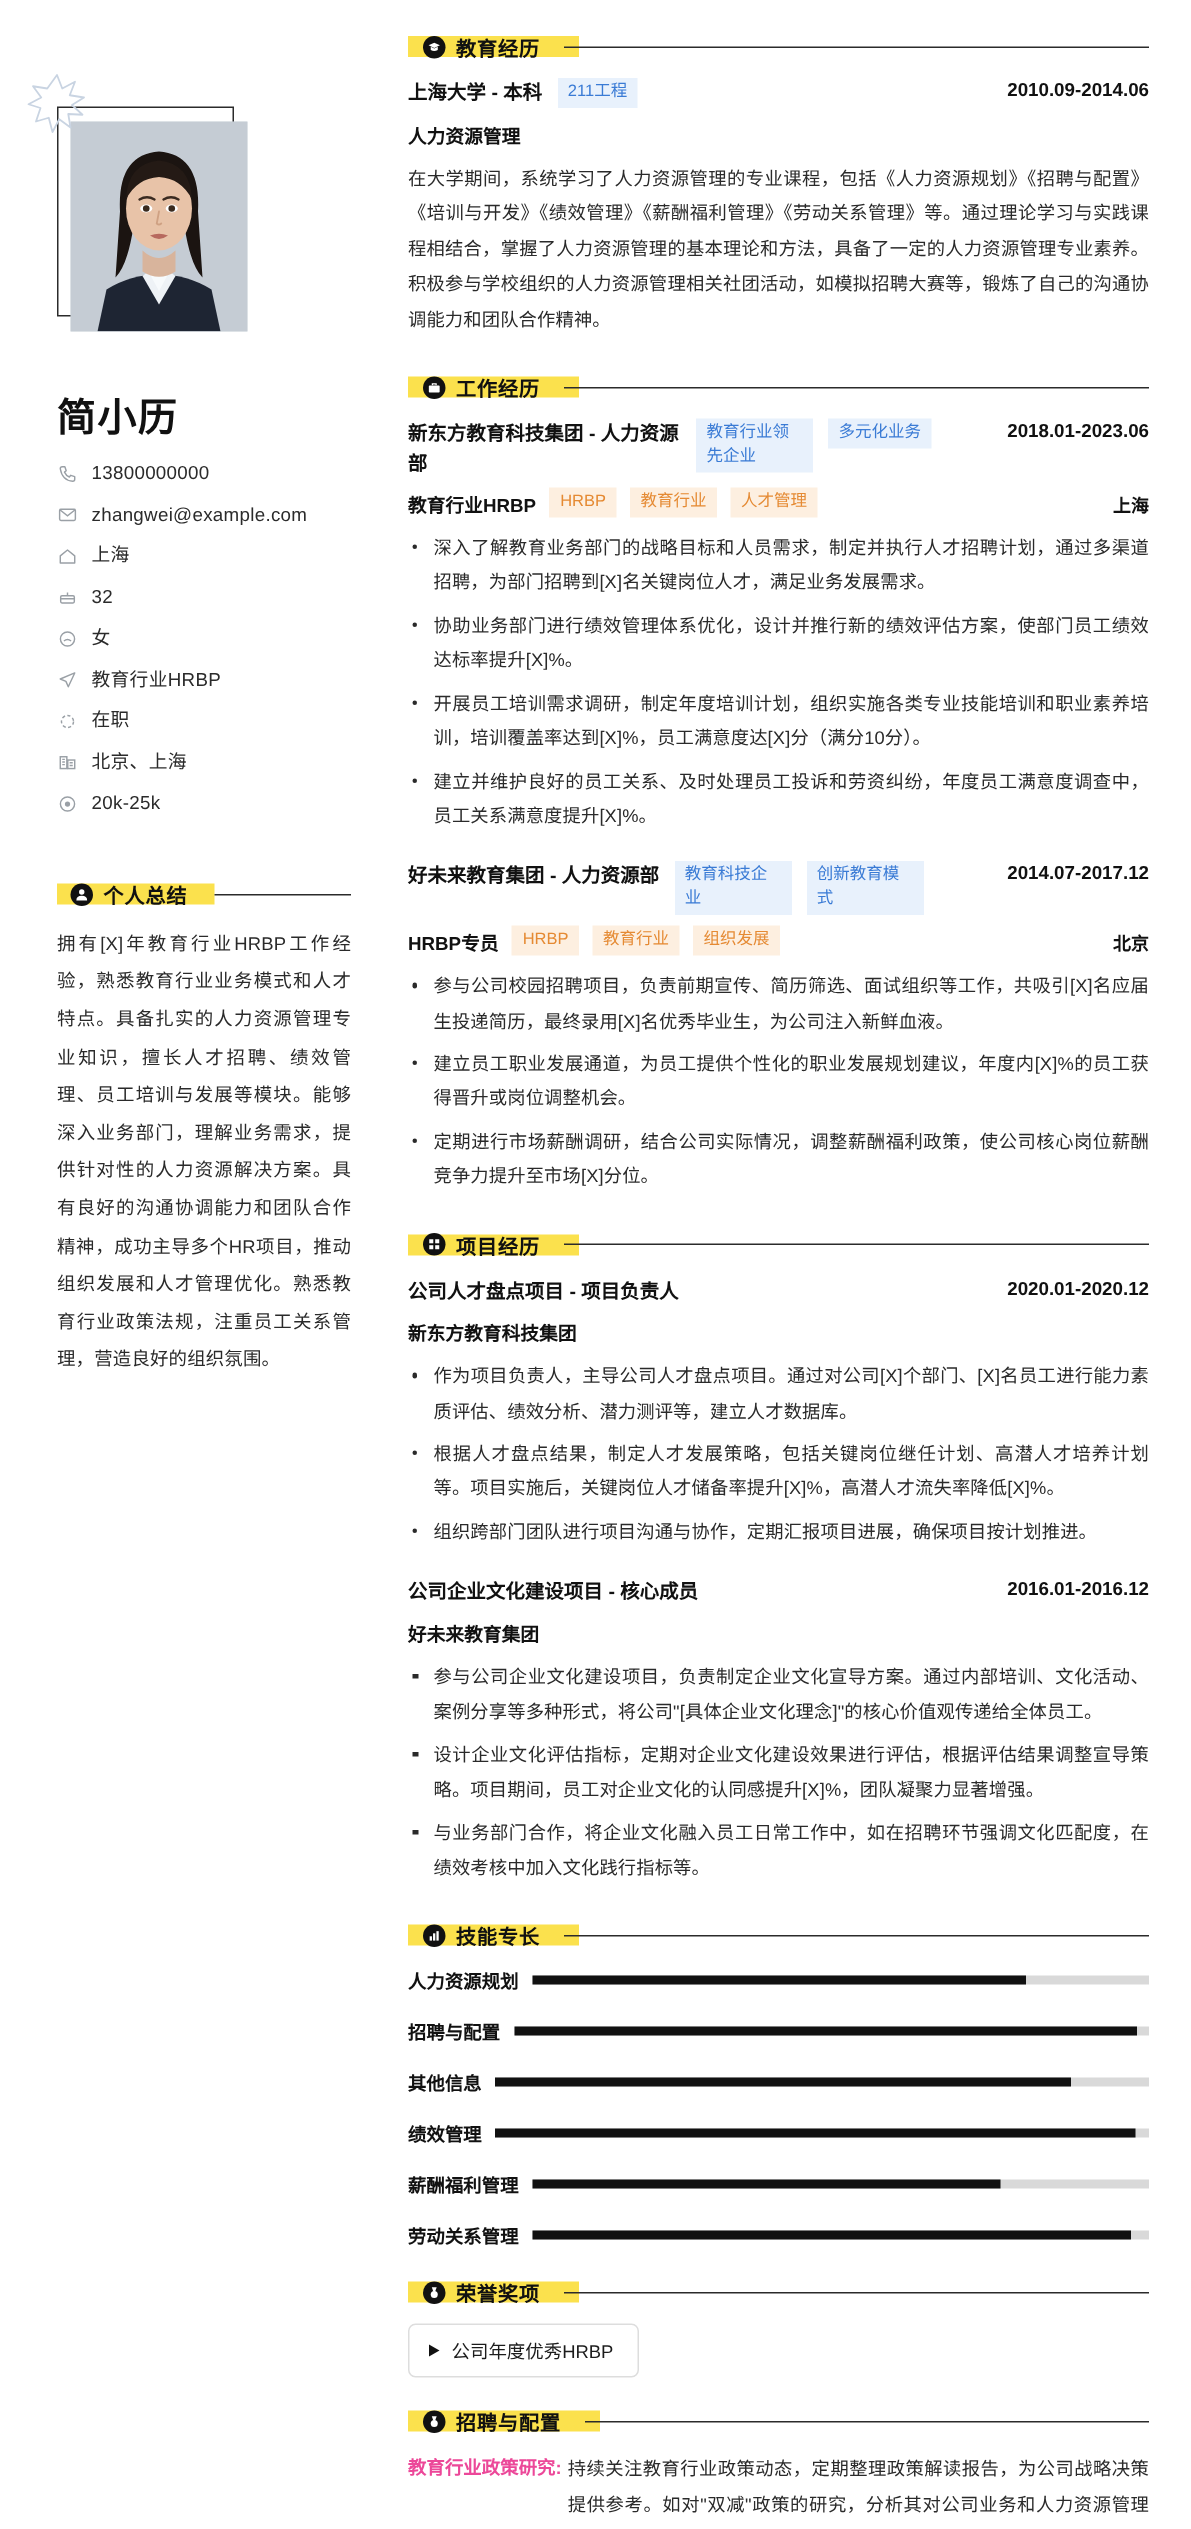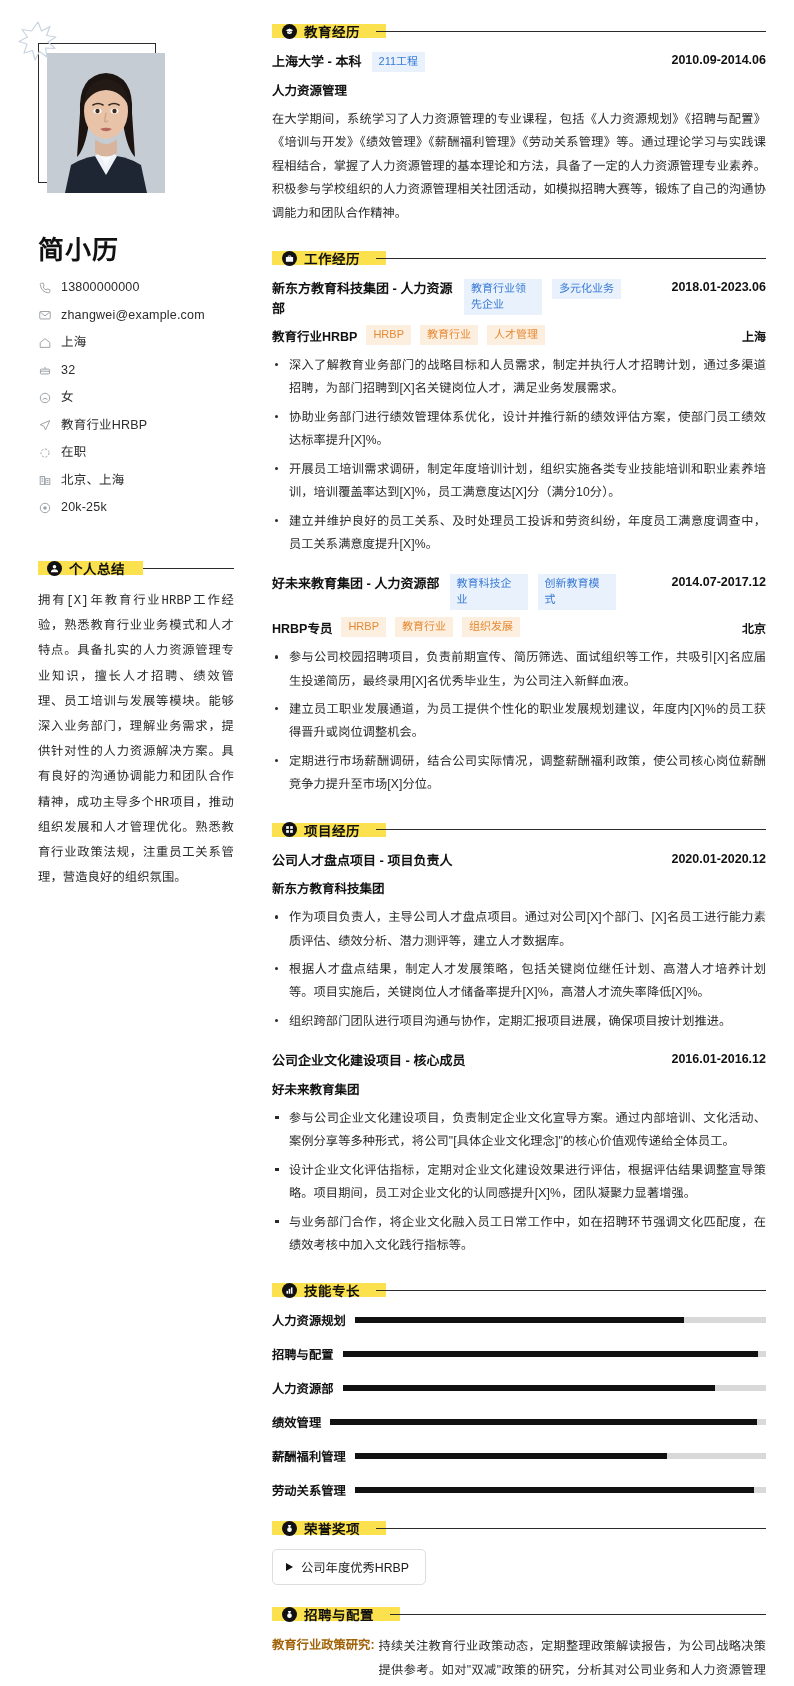--- a/index.html
+++ b/index.html
@@ -8,21 +8,21 @@
     width: 794px;
     background: #ffffff;
     font-family: "Liberation Sans", "DejaVu Sans", sans-serif;
     color: #1c1c1c;
   }
   body { width: 794px; min-height: 1686px; position: relative; }
 
   .page { width: 794px; min-height: 1686px; display: flex; align-items: flex-start; background: #fff; }
 
   
-  .sidebar { width: 262px; flex: 0 0 262px; padding: 21px 18px 30px 24px; position: relative; }
+  .sidebar { width: 262px; flex: 0 0 262px; padding: 21px 18px 30px 24px; position: relative; margin-top: 28px; }
 
   .photo-wrap { position: relative; width: 160px; height: 170px; margin: 16px 0 0 14px; }
   .sparkle { position: absolute; left: -22px; top: -18px; width: 44px; height: 44px; z-index: 3; }
   .photo-frame {
     position: absolute; left: 0; top: 6px; width: 118px; height: 140px;
     border: 1.4px solid #2b2b2b; z-index: 1;
   }
   .photo {
     position: absolute; left: 9px; top: 16px; width: 118px; height: 140px; z-index: 2;
     overflow: hidden; background: #c3cbd3;
@@ -43,21 +43,21 @@
   .sec-head { display: flex; align-items: center; margin-bottom: 14px; }
   .sec-chip {
     background: #FBE14D; display: flex; align-items: center; gap: 7px;
     padding: 5px 26px 5px 10px; height: 14px; flex: 0 0 auto;
   }
   .sec-ico { width: 15px; height: 15px; border-radius: 50%; background: #111; display: flex; align-items: center; justify-content: center; flex: 0 0 15px; }
   .sec-ico svg { width: 9px; height: 9px; display: block; }
   .sec-title { font-size: 13.5px; font-weight: 700; color: #111; letter-spacing: .5px; white-space: nowrap; }
   .sec-rule { flex: 1 1 auto; height: 1px; background: #2b2b2b; margin-left: -10px; }
 
-  .sb-sec { margin-top: 46px; margin-left: 14px; width: 196px; font-family: Liberation Mono, monospace; }
+  .sb-sec { margin-top: 46px; margin-left: 14px; width: 196px; }
   .sb-sec .sec-chip { padding: 5px 18px 5px 9px; }
   .sb-sec .sec-rule { margin-left: 0; }
 
   .summary-text {
     font-size: 12.3px; line-height: 2.05; color: #2a2a2a; text-align: justify;
     margin-top: 12px; letter-spacing: .1px;
   }
 
   
   .main { flex: 1 1 auto; padding: 24px 28px 28px 10px; }
@@ -110,21 +110,21 @@
   .honor-list { display: flex; flex-wrap: wrap; gap: 10px; margin-top: 4px; }
   .honor-pill {
     display: inline-flex; align-items: center; gap: 8px;
     border: 1px solid #DDDDDD; border-radius: 5px; padding: 8px 16px 8px 13px;
     font-size: 12.3px; color: #1c1c1c; background: #fff;
   }
   .honor-pill .tri { width: 0; height: 0; border-left: 7px solid #111; border-top: 4.5px solid transparent; border-bottom: 4.5px solid transparent; flex: 0 0 auto; }
 
   
   .other-row { display: flex; align-items: flex-start; gap: 4px; margin-top: 4px; }
-  .other-label { font-size: 12.3px; font-weight: 700; color: #a16207; white-space: nowrap; flex: 0 0 auto; }
+  .other-label { font-size: 12.3px; font-weight: 700; color: #ec4899; white-space: nowrap; flex: 0 0 auto; }
   .other-text { font-size: 12.2px; line-height: 1.92; color: #2a2a2a; text-align: justify; flex: 1 1 auto; letter-spacing: .1px; }
 </style>
 </head>
 <body>
 
 <div class="page">
 
   <aside class="sidebar">
 
     <div class="photo-wrap">
@@ -421,21 +421,21 @@
               <span class="skill-fill" style="width: 80%;"></span>
             </span>
         </div>
         <div class="skill-row">
           <span class="skill-name">招聘与配置</span>
           <span class="skill-bar">
               <span class="skill-fill" style="width: 98%;"></span>
             </span>
         </div>
         <div class="skill-row">
-          <span class="skill-name">人力资源部</span>
+          <span class="skill-name">其他信息</span>
           <span class="skill-bar">
               <span class="skill-fill" style="width: 88%;"></span>
             </span>
         </div>
         <div class="skill-row">
           <span class="skill-name">绩效管理</span>
           <span class="skill-bar">
               <span class="skill-fill" style="width: 98%;"></span>
             </span>
         </div>

